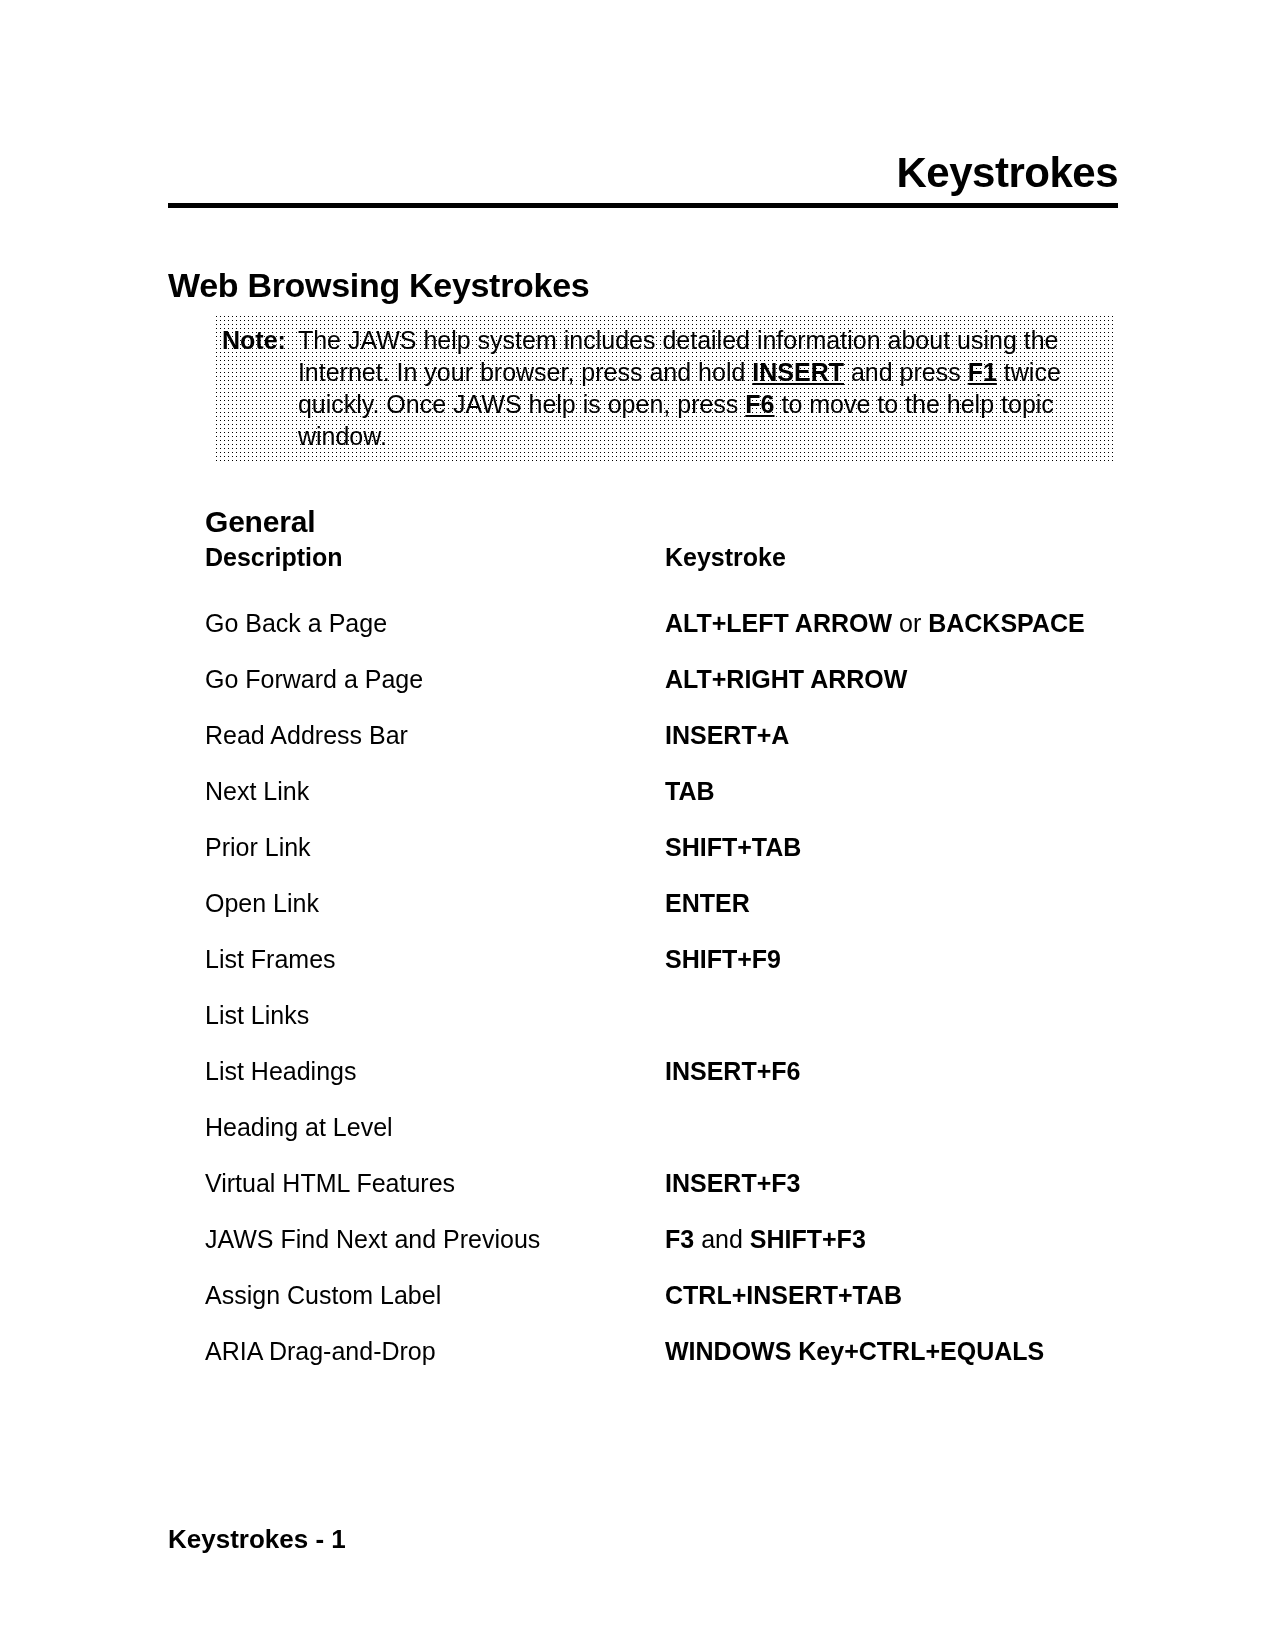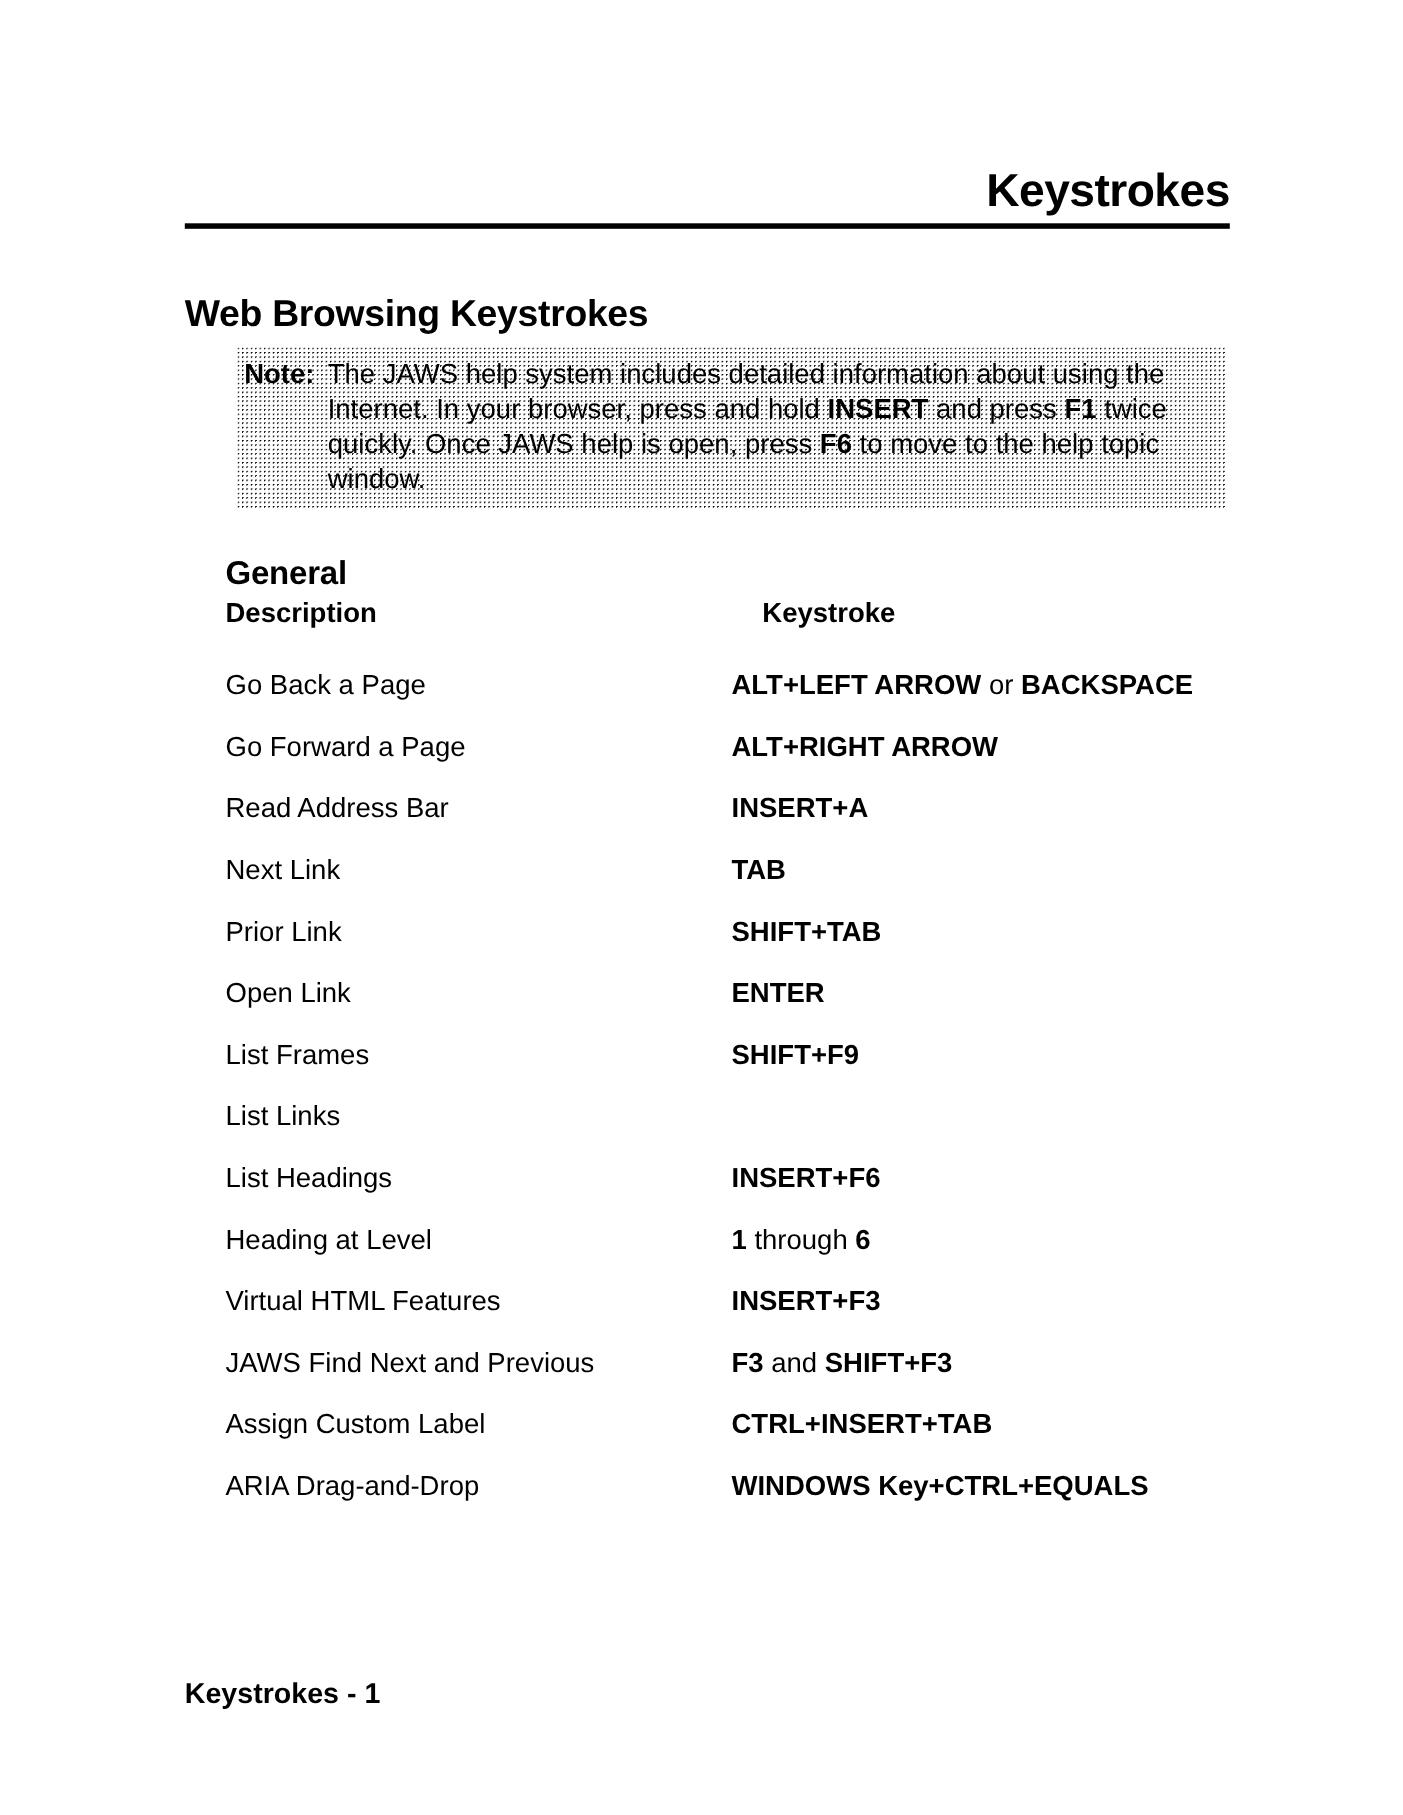--- a/index.html
+++ b/index.html
@@ -85,21 +85,21 @@
     padding-left: 6px;
     padding-right: 12px;
     white-space: nowrap;
   }
   .note-body {
     flex: 1 1 auto;
     font-size: 25px;
     line-height: 32px;
     padding-right: 10px;
   }
-  .note-body b { font-weight: bold; }
+  .note-body b { font-weight: bold; text-decoration: underline; }
 
   
   .sub-heading {
     position: absolute;
     left: 205px;
     top: 478px;
     font-size: 30px;
     font-weight: bold;
     line-height: 38px;
     letter-spacing: -0.2px;
@@ -112,21 +112,20 @@
     top: 540px;
     width: 910px;
   }
   .key-row {
     display: flex;
     align-items: flex-start;
     margin-bottom: 22px;
   }
   .key-row.header-row {
     margin-bottom: 32px;
-    gap: 28px;
   }
   .col-desc {
     flex: 0 0 460px;
     font-size: 25px;
     line-height: 34px;
   }
   .col-key {
     flex: 1 1 auto;
     font-size: 25px;
     line-height: 34px;
@@ -210,21 +209,20 @@
         </div>
         <div class="key-row">
           <div class="col-desc">List Links</div>
         </div>
         <div class="key-row">
           <div class="col-desc">List Headings</div>
           <div class="col-key"><b>INSERT+F6</b></div>
         </div>
         <div class="key-row">
           <div class="col-desc">Heading at Level</div>
-          <div class="col-key"><b>1</b><span class="plain"> through </span><b>6</b></div>
         </div>
         <div class="key-row">
           <div class="col-desc">Virtual HTML Features</div>
           <div class="col-key"><b>INSERT+F3</b></div>
         </div>
         <div class="key-row">
           <div class="col-desc">JAWS Find Next and Previous</div>
           <div class="col-key"><b>F3</b><span class="plain"> and </span><b>SHIFT+F3</b></div>
         </div>
         <div class="key-row">

